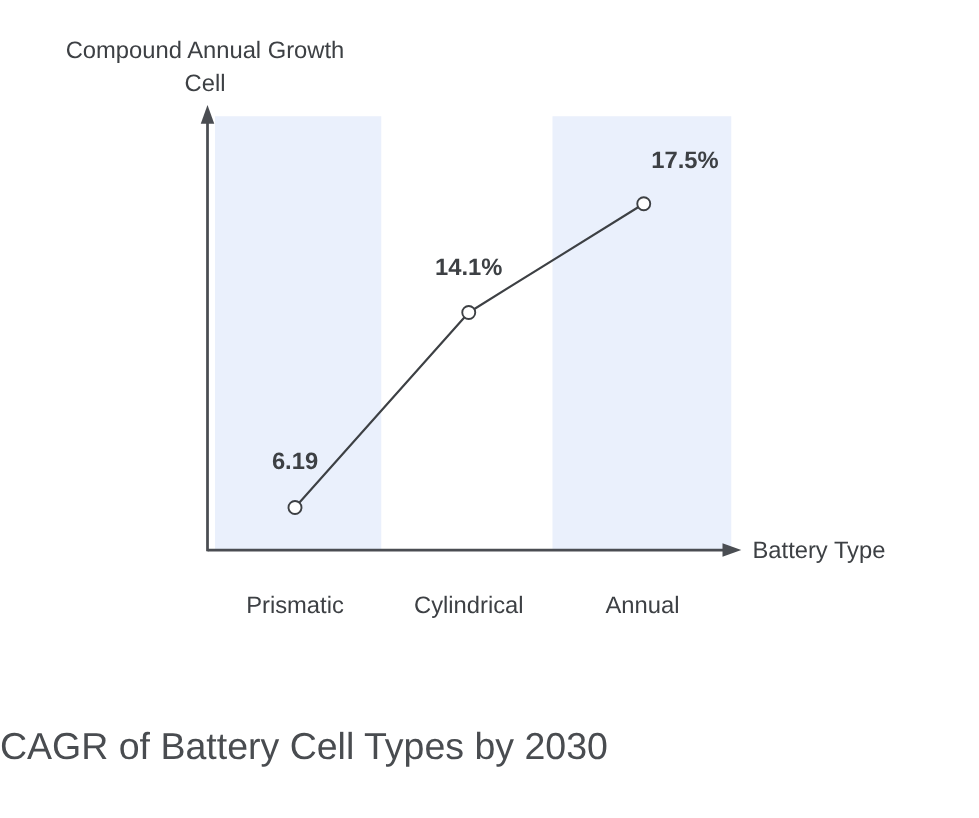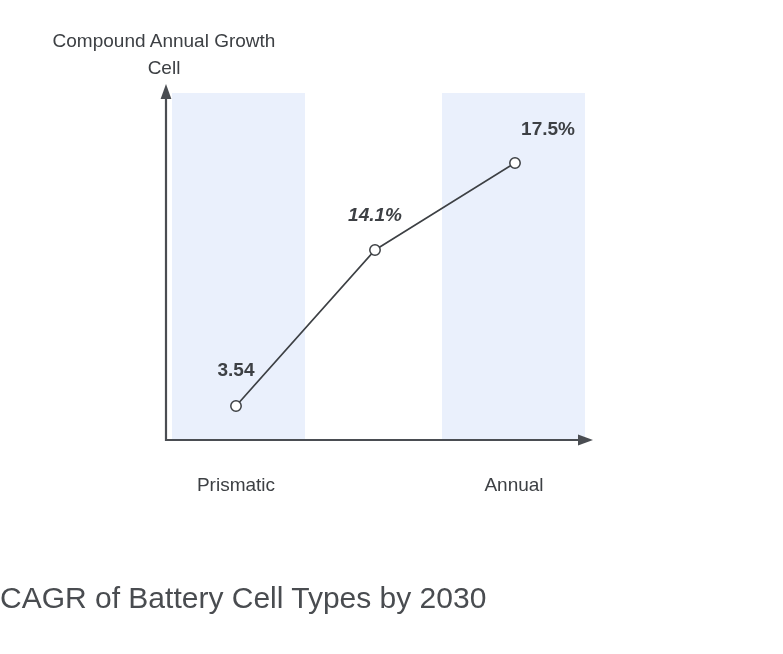--- a/index.html
+++ b/index.html
@@ -103,23 +103,25 @@
     <line x1="166" y1="440" x2="580" y2="440" stroke="#4a4d52" stroke-width="2.2"></line>
     <polygon points="593,440 578,434.6 578,445.4" fill="#4a4d52"></polygon>
 
     <polyline points="236,406 375,250 515,163" fill="none" stroke="#3d4044" stroke-width="1.7" stroke-linejoin="round" stroke-linecap="round"></polyline>
 
     <circle cx="236" cy="406" r="5.2" fill="#ffffff" stroke="#3d4044" stroke-width="1.5"></circle>
     <circle cx="375" cy="250" r="5.2" fill="#ffffff" stroke="#3d4044" stroke-width="1.5"></circle>
     <circle cx="515" cy="163" r="5.2" fill="#ffffff" stroke="#3d4044" stroke-width="1.5"></circle>
   </svg>
 
-  <div class="value-label" style="left:236px; top:358px;">3.54</div>
-  <div class="value-label" style="left:375px; top:203px;font-style:italic;">14.1%</div>
+  <div class="value-label" style="left:236px; top:358px;">6.19</div>
+  <div class="value-label" style="left:375px; top:203px;">14.1%</div>
   <div class="value-label" style="left:503px; top:117px;margin-left:45px;">17.5%</div>
 
   <div class="cat-label" style="left:236px;">Prismatic</div>
+  <div class="cat-label" style="left:375px;">Cylindrical</div>
   <div class="cat-label" style="left:514px;">Annual</div>
 
+  <div class="axis-title-x">Battery Type</div>
 
   <div class="chart-title">CAGR of Battery Cell Types by 2030</div>
 
 </div>
 
 </body></html>

